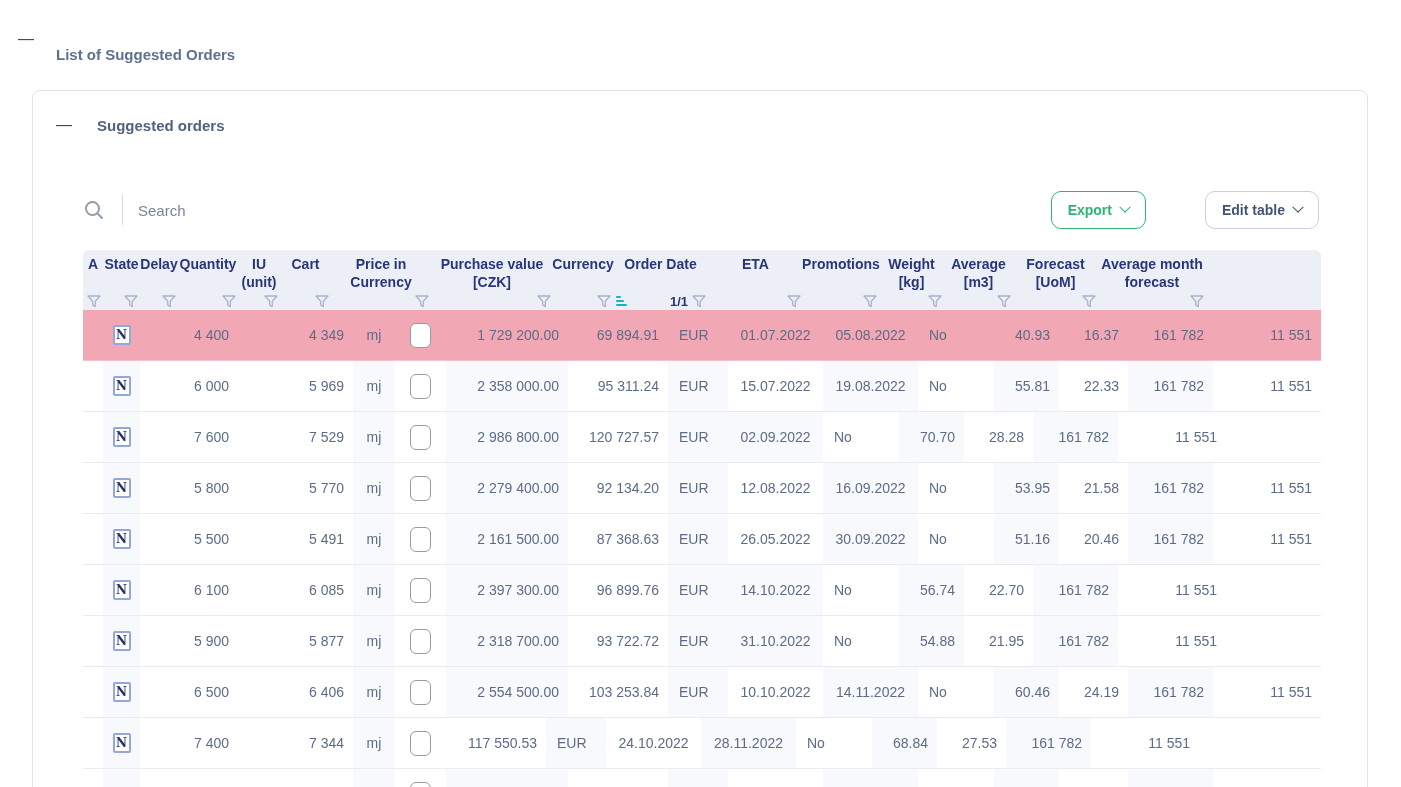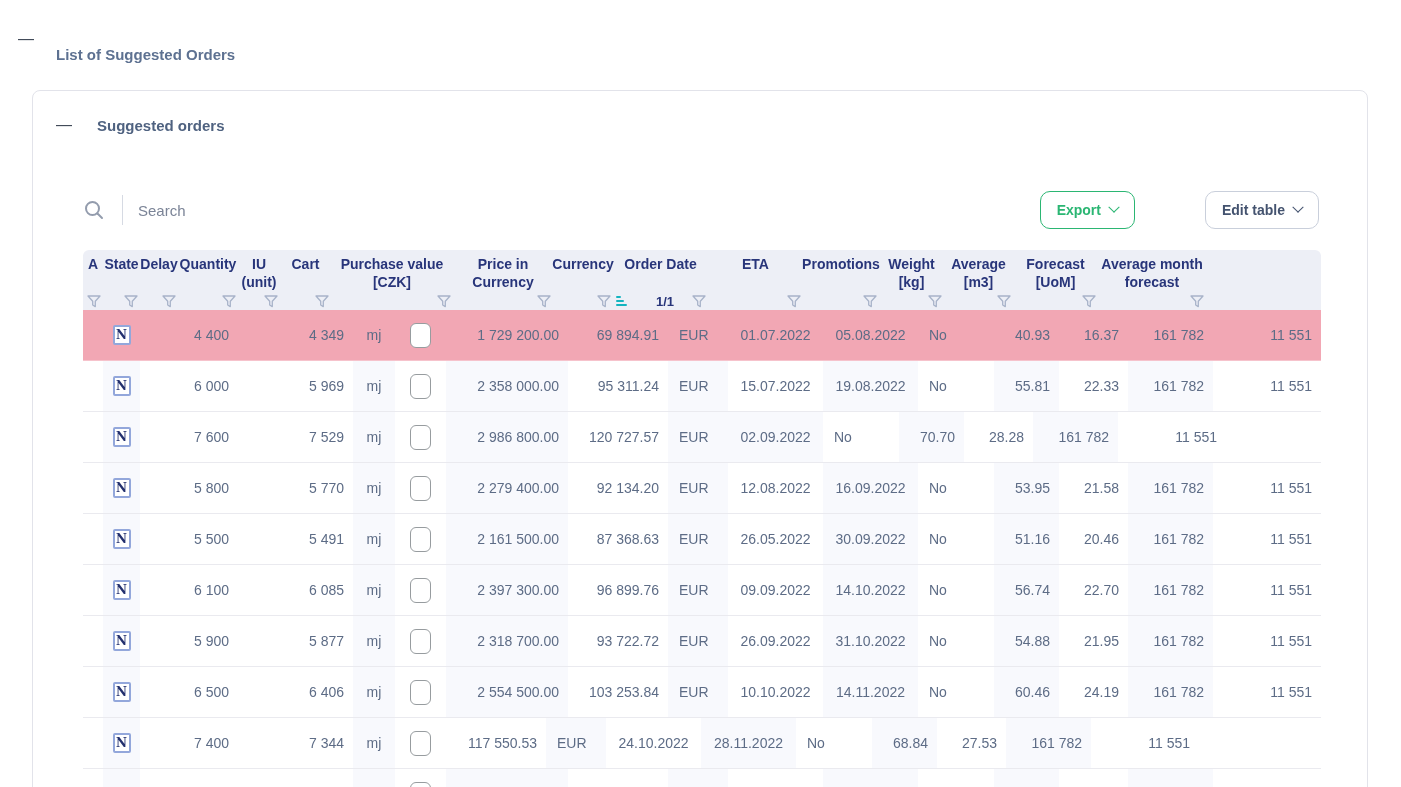--- a/index.html
+++ b/index.html
@@ -19,34 +19,34 @@
 
   
   .toolbar { margin:55px 48px 0 50px; height:40px; display:flex; align-items:center; }
   .search-icon { width:22px; height:22px; display:inline-block; }
   .search-div { width:1px; height:30px; background:#d6dae3; margin:0 15px 0 17px; }
   .search-input { border:none; outline:none; flex:1; font-size:15px; color:#3c4654;
     font-family:"Liberation Sans", sans-serif; background:transparent; }
   .search-input::placeholder { color:#7b8497; opacity:1; }
   .btn { height:38px; border-radius:10px; background:#fff; display:flex; align-items:center;
     justify-content:center; gap:9px; font-size:14px; font-weight:bold; cursor:pointer; padding:0 16px; }
-  .btn-export { border:1.5px solid #2bb673; color:#2bb673; margin-right:26px; }
+  .btn-export { border:1.5px solid #2bb673; color:#2bb673; margin-right:15px; }
   .btn-edit { border:1px solid #c9cfdb; color:#44536f;margin-left:44px; }
   .chev { width:8px; height:8px; border-right:1.7px solid currentColor; border-bottom:1.7px solid currentColor;
     transform:rotate(45deg) translate(-2px,-2px); display:inline-block; }
 
   
   .tbl { margin:20px 48px 0 50px; width:1238px; }
   .thead { background:#edeff6; border-radius:6px 6px 0 0; }
   .thead-labels { display:flex; }
   .col { display:flex; flex-direction:column; }
   .col-label { height:42px; padding-top:5px; text-align:center; color:#28357a; font-weight:bold;
     font-size:14px; line-height:18px; display:flex; align-items:flex-start; justify-content:center; }
   .col-filter { height:18px; display:flex; align-items:center; justify-content:flex-end;
-    padding:0 2px 0 2px; gap:18px; }
+    padding:0 2px 0 2px; gap:4px; }
   .funnel { display:inline-flex; cursor:pointer; }
   .sort-wrap { display:none; }
   .col.has-sort .sort-wrap { display:flex; flex:1; align-items:center; justify-content:space-between; cursor:pointer; }
   .sort-icon { display:inline-flex; flex-direction:column; gap:2px; align-items:flex-start; padding-left:1px; }
   .sort-icon i { display:block; height:2px; background:#14b4c0; border-radius:1px; }
   .sort-icon i:nth-child(1){ width:5px; } .sort-icon i:nth-child(2){ width:8px; } .sort-icon i:nth-child(3){ width:11px; }
   .sort-page { color:#28357a; font-size:13px; font-weight:bold; }
 
   .row { display:flex; height:51px; align-items:center; border-bottom:1px solid #eaeaef;
     font-size:14px; color:#5d6c86; }
@@ -187,34 +187,34 @@
             <div class="col-filter">
 
               <span class="funnel">
                 <svg width="14" height="13" viewBox="0 0 14 13">
                   <path d="M1 1 h12 L8.3 6.3 V11.6 L5.7 10 V6.3 Z" fill="none" stroke="#a8b3c9" stroke-width="1.3" stroke-linejoin="round"></path>
                 </svg>
               </span>
             </div>
           </div>
 
+          <div class="col col-9">
+            <div class="col-label">Price in Currency</div>
+            <div class="col-filter">
+
+              <span class="funnel">
+                <svg width="14" height="13" viewBox="0 0 14 13">
+                  <path d="M1 1 h12 L8.3 6.3 V11.6 L5.7 10 V6.3 Z" fill="none" stroke="#a8b3c9" stroke-width="1.3" stroke-linejoin="round"></path>
+                </svg>
+              </span>
+            </div>
+          </div>
+
           <div class="col col-8">
             <div class="col-label">Purchase value [CZK]</div>
-            <div class="col-filter">
-
-              <span class="funnel">
-                <svg width="14" height="13" viewBox="0 0 14 13">
-                  <path d="M1 1 h12 L8.3 6.3 V11.6 L5.7 10 V6.3 Z" fill="none" stroke="#a8b3c9" stroke-width="1.3" stroke-linejoin="round"></path>
-                </svg>
-              </span>
-            </div>
-          </div>
-
-          <div class="col col-9">
-            <div class="col-label">Price in Currency</div>
             <div class="col-filter">
 
               <span class="funnel">
                 <svg width="14" height="13" viewBox="0 0 14 13">
                   <path d="M1 1 h12 L8.3 6.3 V11.6 L5.7 10 V6.3 Z" fill="none" stroke="#a8b3c9" stroke-width="1.3" stroke-linejoin="round"></path>
                 </svg>
               </span>
             </div>
           </div>
 
@@ -453,21 +453,20 @@
           <div class="cell c3"></div>
           <div class="cell c4 num">6 100</div>
           <div class="cell c5 num">6 085</div>
           <div class="cell c6 tint ctr">mj</div>
           <div class="cell c7 ctr">
             <span class="checkbox"></span>
           </div>
           <div class="cell c8 tint num">2 397 300.00</div>
           <div class="cell c9 num">96 899.76</div>
           <div class="cell c10 tint lft">EUR</div>
-          <div class="cell c11 ctr">09.09.2022</div>
           <div class="cell c12 tint ctr">14.10.2022</div>
           <div class="cell c13 lft">No</div>
           <div class="cell c14 tint num">56.74</div>
           <div class="cell c15 num">22.70</div>
           <div class="cell c16 tint num">161 782</div>
           <div class="cell c17 num">11 551</div>
         </div>
 
         <div class="row r-7">
           <div class="cell c1"></div>
@@ -477,21 +476,20 @@
           <div class="cell c3"></div>
           <div class="cell c4 num">5 900</div>
           <div class="cell c5 num">5 877</div>
           <div class="cell c6 tint ctr">mj</div>
           <div class="cell c7 ctr">
             <span class="checkbox"></span>
           </div>
           <div class="cell c8 tint num">2 318 700.00</div>
           <div class="cell c9 num">93 722.72</div>
           <div class="cell c10 tint lft">EUR</div>
-          <div class="cell c11 ctr">26.09.2022</div>
           <div class="cell c12 tint ctr">31.10.2022</div>
           <div class="cell c13 lft">No</div>
           <div class="cell c14 tint num">54.88</div>
           <div class="cell c15 num">21.95</div>
           <div class="cell c16 tint num">161 782</div>
           <div class="cell c17 num">11 551</div>
         </div>
 
         <div class="row r-8">
           <div class="cell c1"></div>

